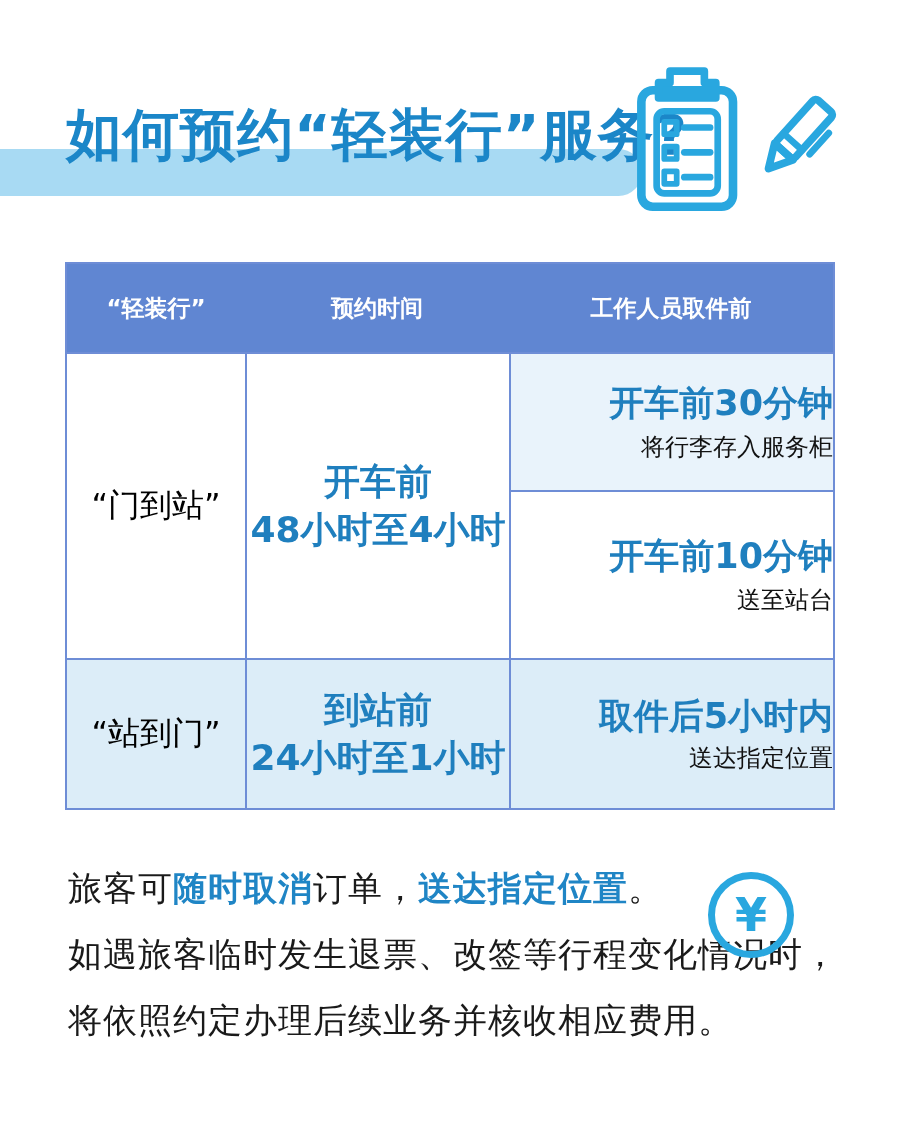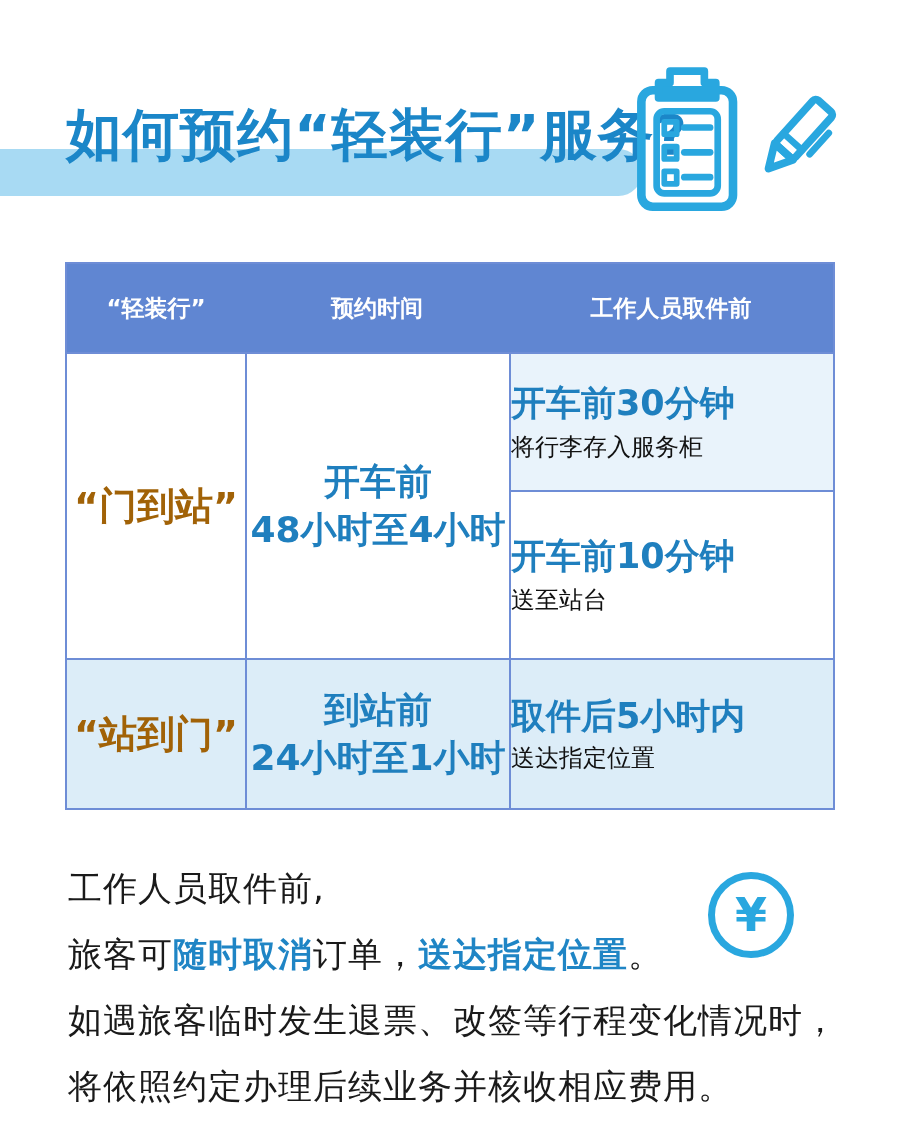--- a/index.html
+++ b/index.html
@@ -29,25 +29,25 @@
     border:2px solid #6E8DD6;box-sizing:border-box;background:#fff;}
   .t-head{display:grid;grid-template-columns:178px 264px 1fr;height:88px;background:#6086D2;}
   .t-head .hcell{display:flex;align-items:center;justify-content:center;
     color:#ffffff;font-weight:700;font-size:23px;white-space:nowrap;}
   .t-body-row{display:grid;grid-template-columns:178px 264px 1fr;}
   .row-1{height:306px;}
   .row-2{height:150px;background:#DCEDF8;}
   .cell{display:flex;flex-direction:column;align-items:center;justify-content:center;
     box-sizing:border-box;border-top:2px solid #6E8DD6;}
   .cell.v{border-left:2px solid #6E8DD6;}
-  .service-label{font-size:38px;font-weight:700;color:#a16207;white-space:nowrap;}
+  .service-label{font-size:32px;font-weight:400;color:#000000;white-space:nowrap;}
   .time-blue{font-size:36px;font-weight:800;color:#1F7FBE;line-height:1.0;white-space:nowrap;}
   .time-stack{gap:12px;}
   .split-col{display:flex;flex-direction:column;border-top:2px solid #6E8DD6;border-left:2px solid #6E8DD6;}
-  .subcell{flex:1;display:flex;flex-direction:column;align-items:flex-start;justify-content:center;
+  .subcell{flex:1;display:flex;flex-direction:column;align-items:flex-end;justify-content:center;
     gap:14px;box-sizing:border-box;}
   .subcell.first{flex:0 0 138px;background:#E9F3FB;border-bottom:2px solid #6E8DD6;}
   .deliv-time{font-size:35px;font-weight:800;color:#1F7FBE;line-height:1;white-space:nowrap;}
   .deliv-action{font-size:24px;font-weight:400;color:#111111;line-height:1;white-space:nowrap;}
   .row-2 .subcell{gap:12px;}
 
   
   .notes{position:absolute;left:68px;top:856px;width:780px;font-size:34px;color:#1A1A1A;z-index:2;}
   .note-line{height:66px;display:flex;align-items:center;white-space:nowrap;letter-spacing:1px;}
   .note-blue{color:#1F85C5;font-weight:800;}
@@ -130,23 +130,20 @@
       </div>
       <div class="cell v subcell">
         <span class="deliv-time">取件后5小时内</span>
         <span class="deliv-action">送达指定位置</span>
       </div>
     </div>
   </div>
 
   <div class="notes">
     <div class="note-line">
-      <span>工作人员取件前,</span>
-    </div>
-    <div class="note-line">
       <span>旅客可</span>
         <span class="note-blue">随时取消</span>
         <span>订单，</span>
         <span class="note-blue">送达指定位置</span>
         <span>。</span>
     </div>
     <div class="note-line">
       <span>如遇旅客临时发生退票、改签等行程变化情况时，</span>
     </div>
     <div class="note-line">

